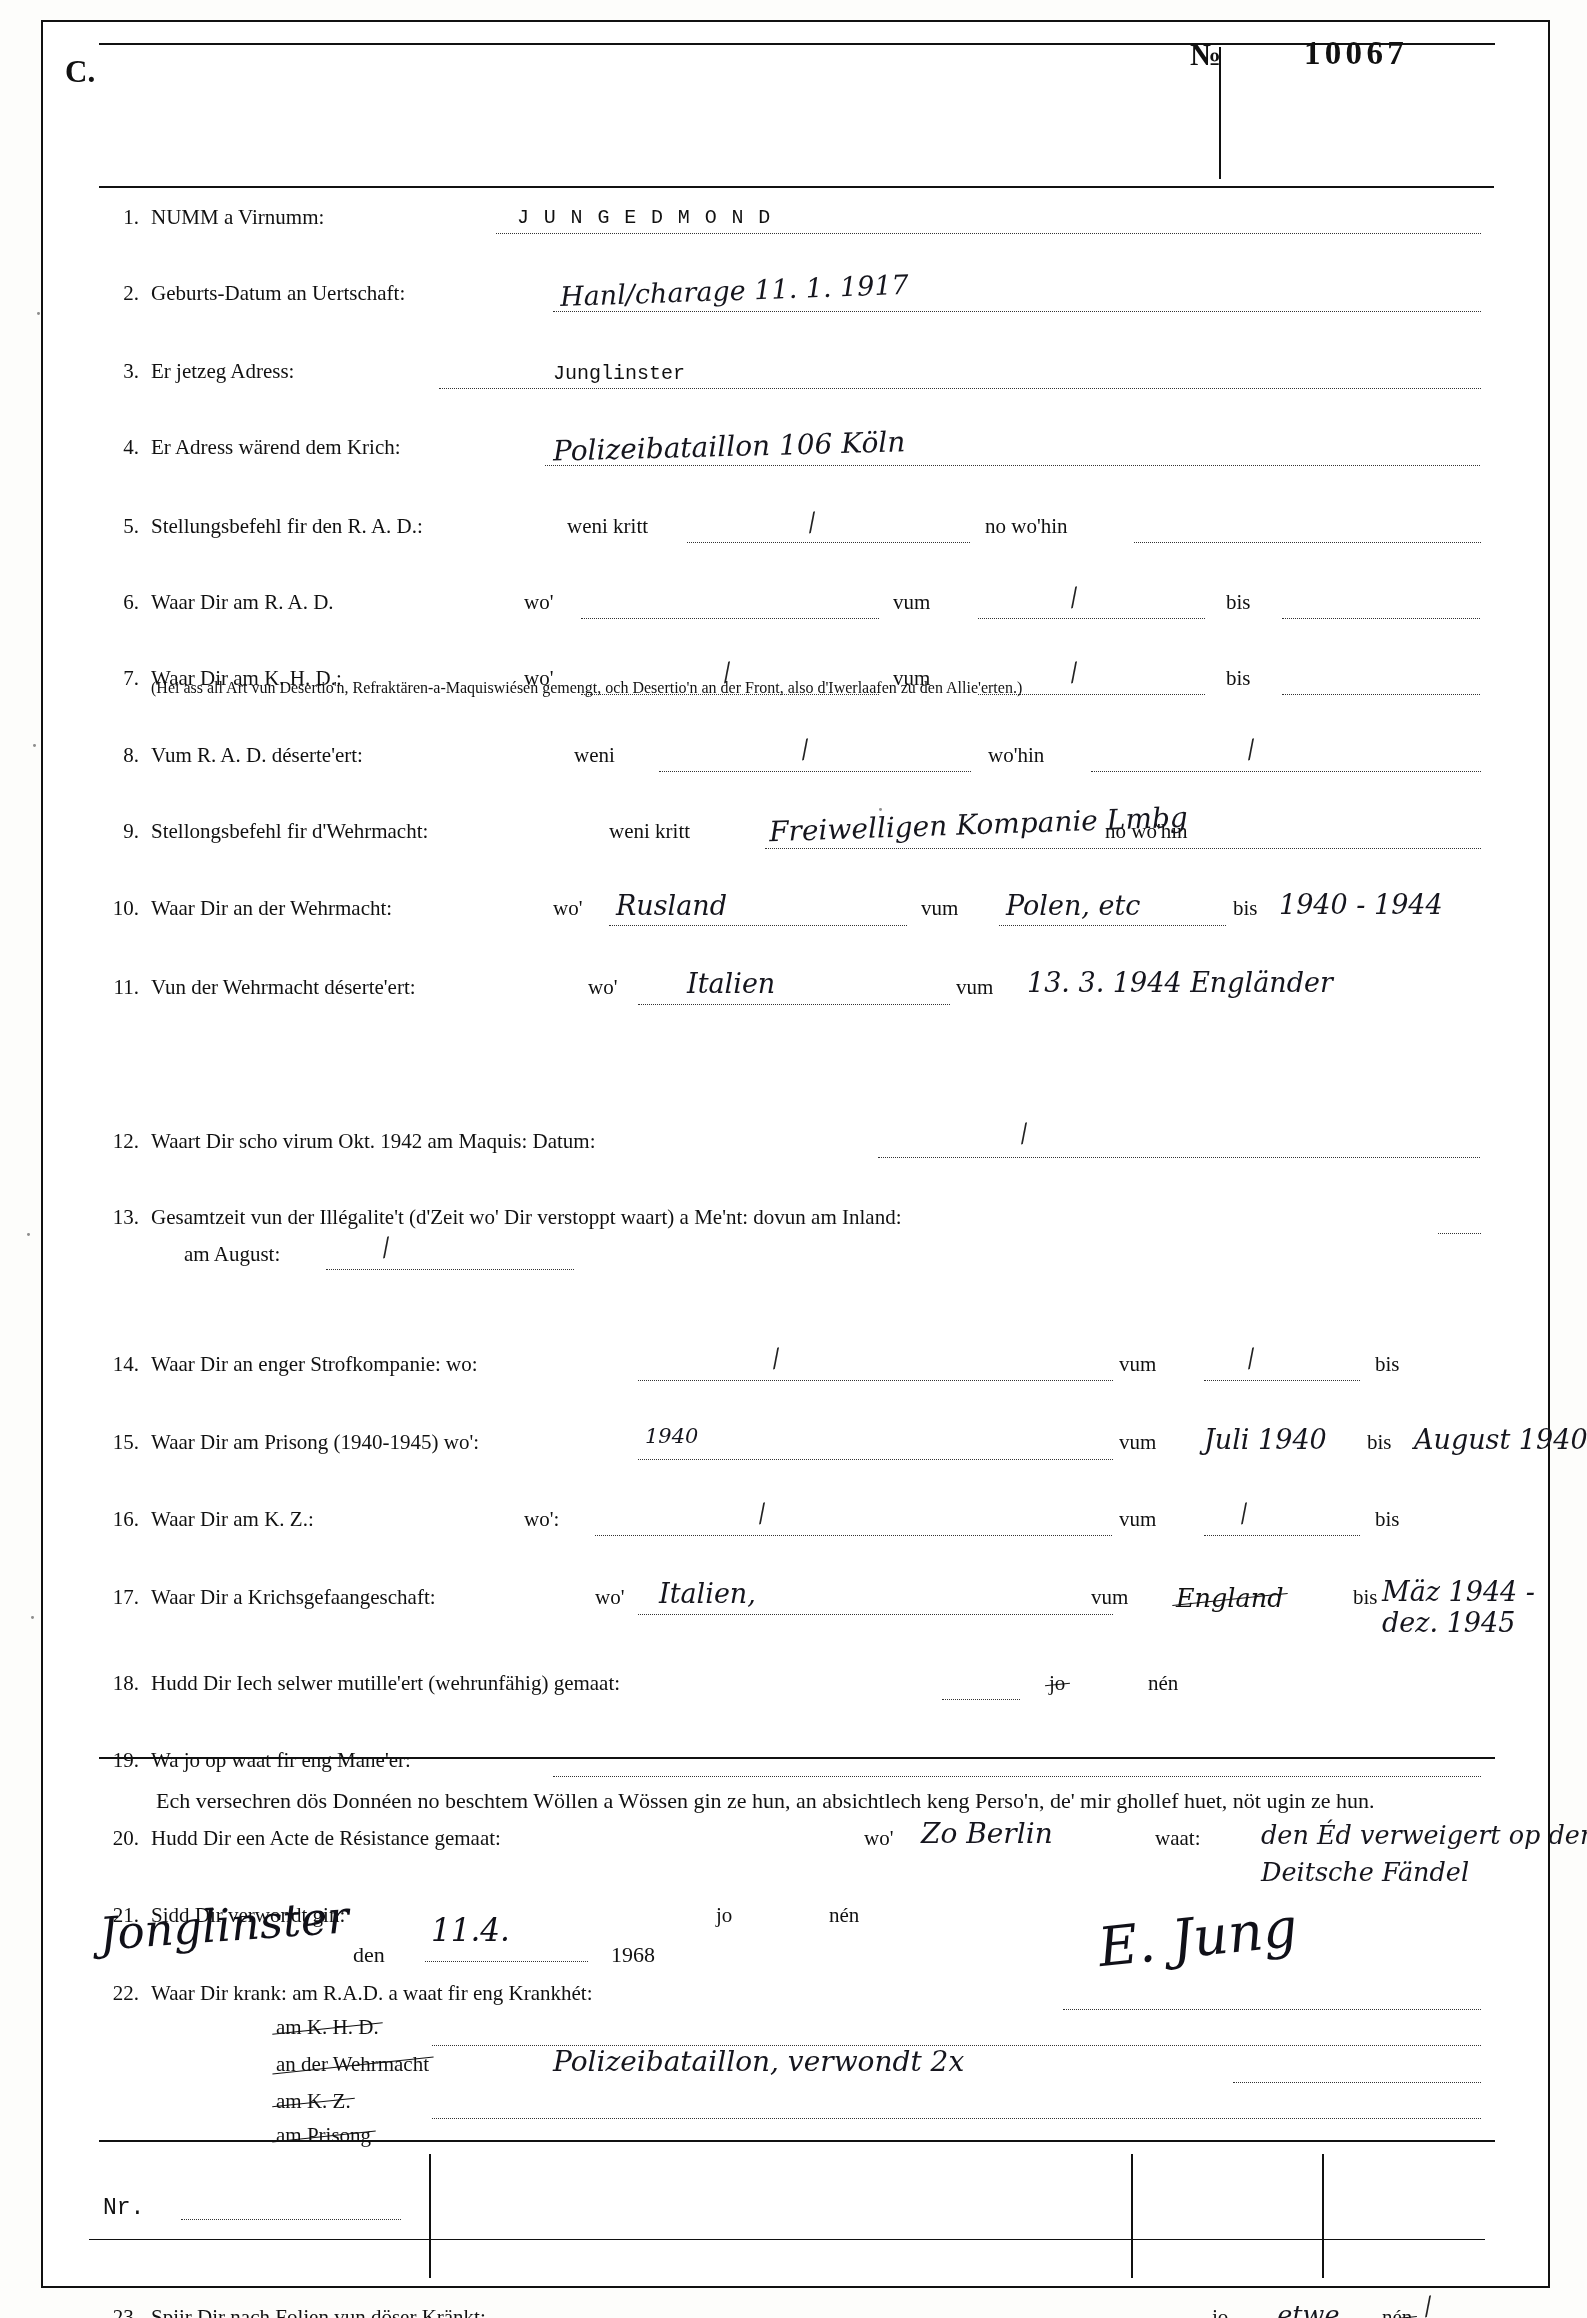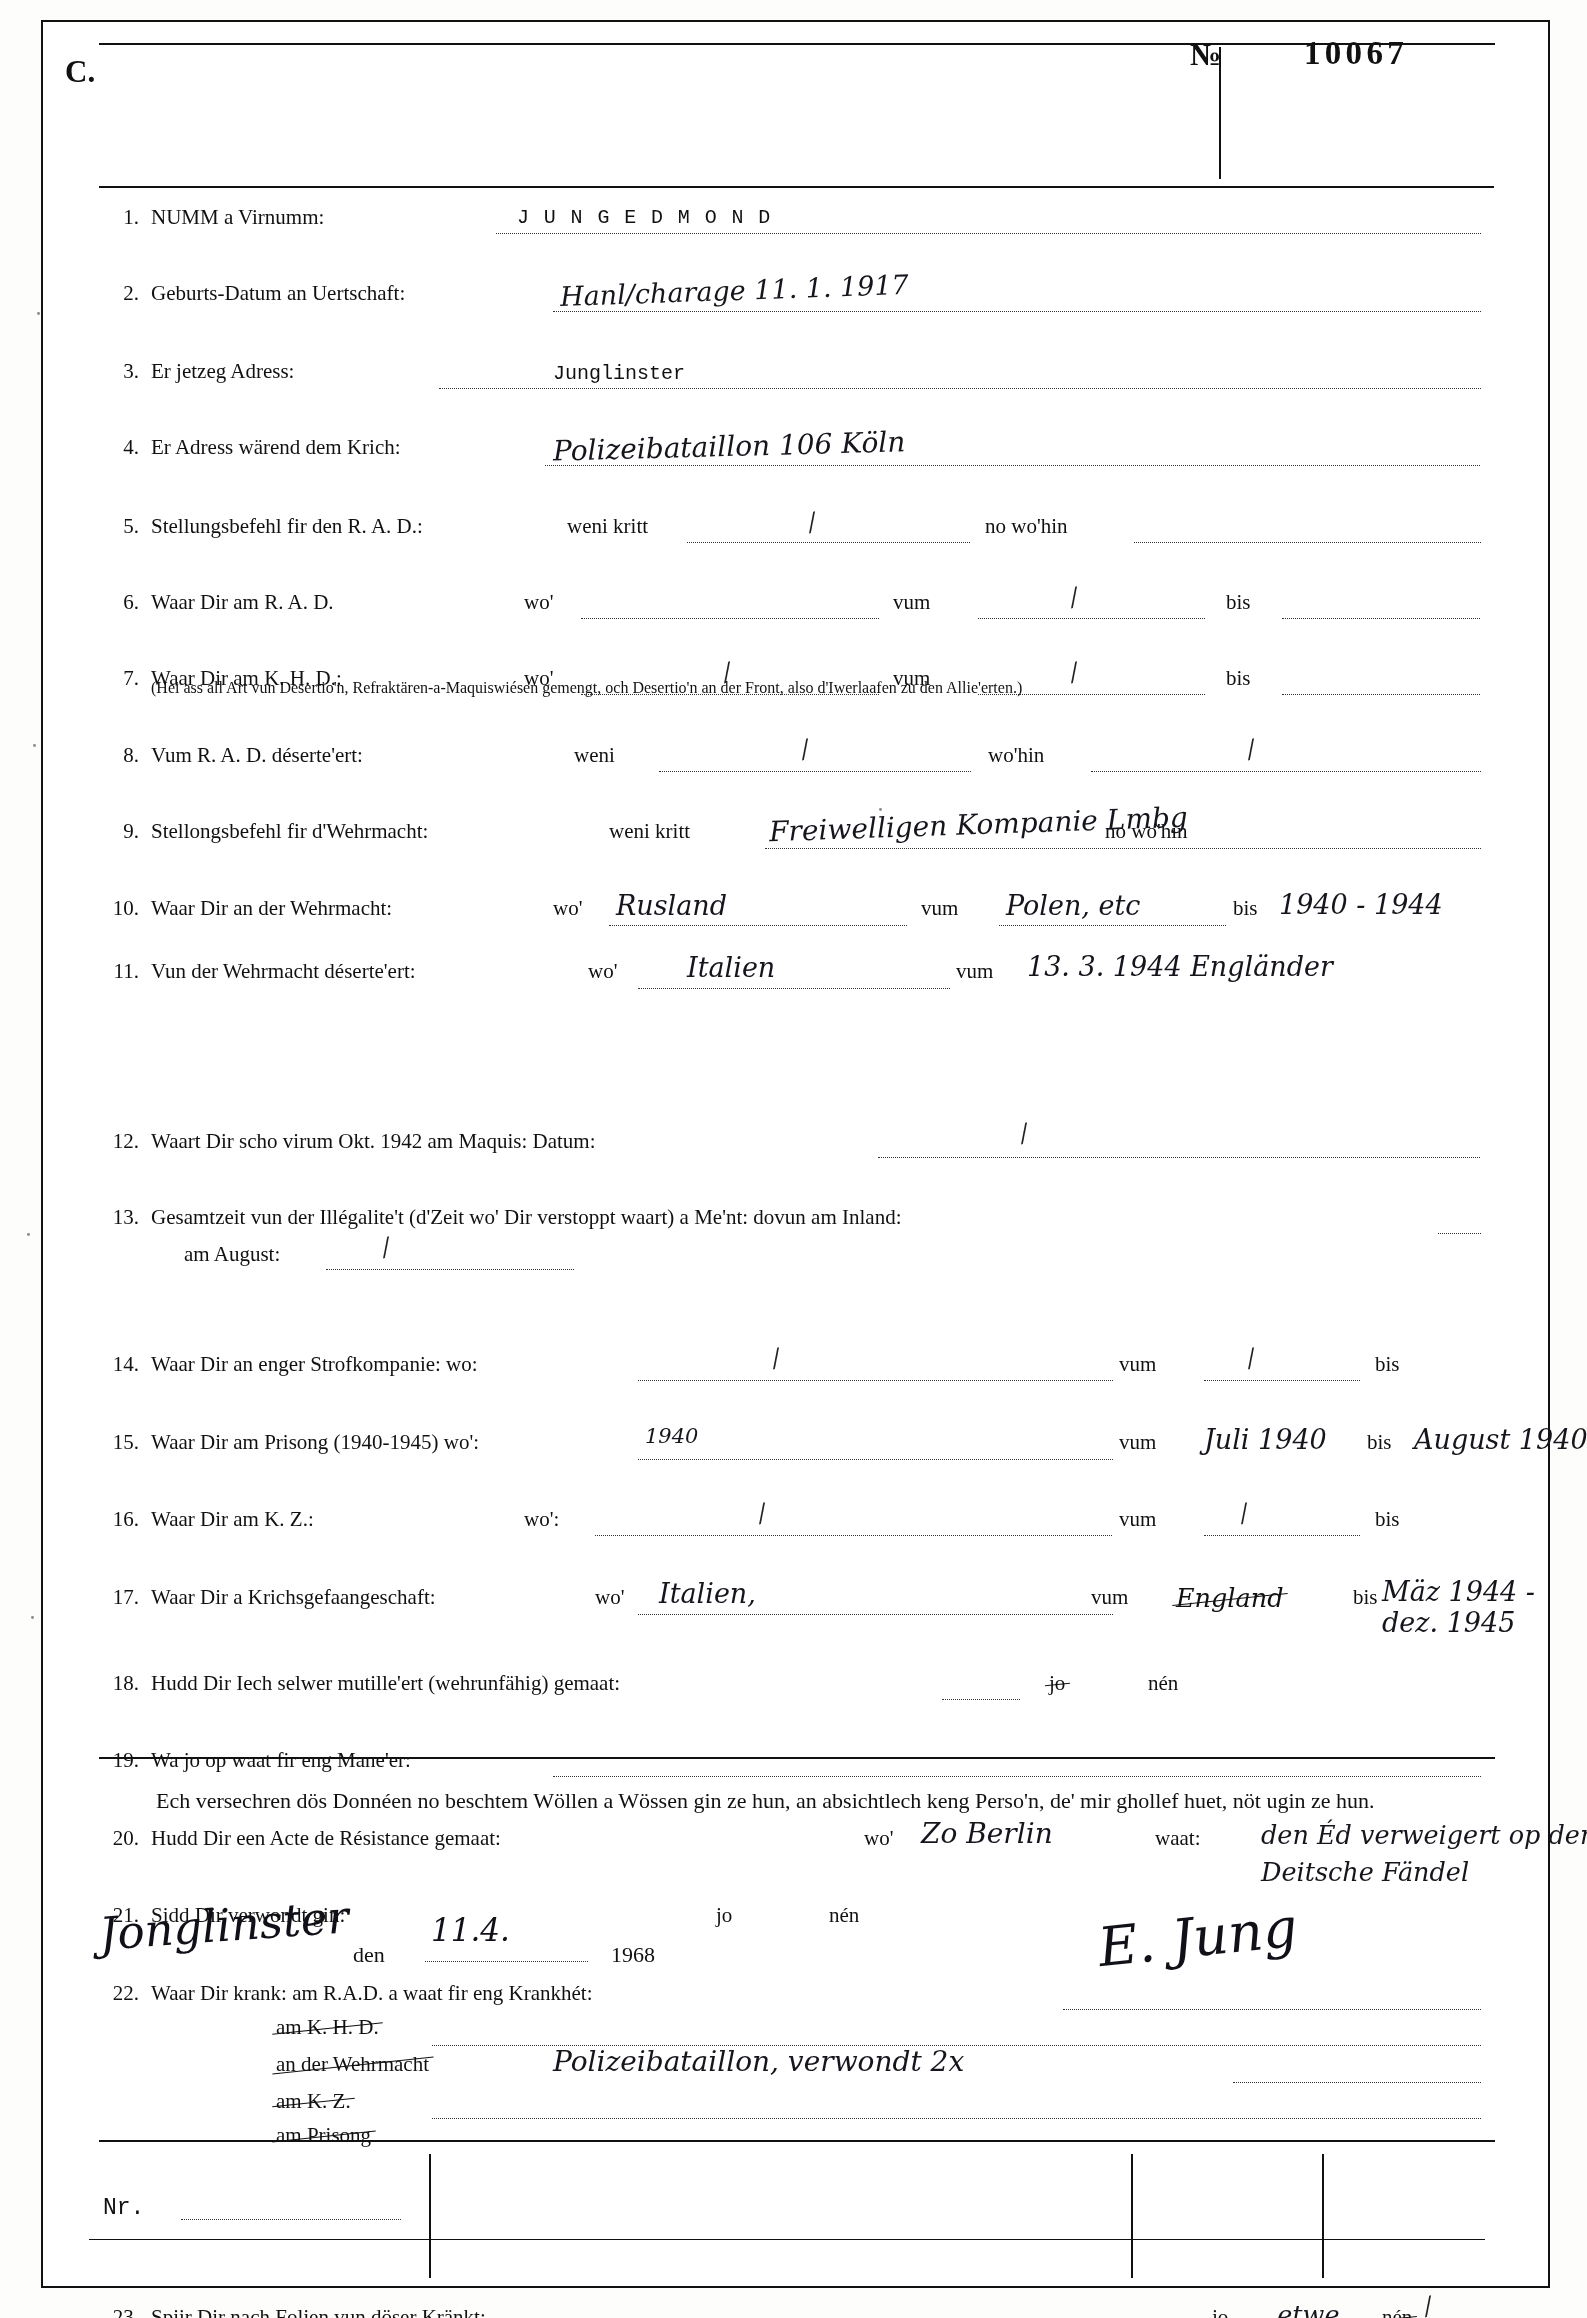--- a/index.html
+++ b/index.html
@@ -329,21 +329,21 @@
       <span class="sub" style="left:454px;">wo'</span>
       <span class="dots" style="left:510px; top:27px; width:298px;"></span>
       <span class="hw" style="left:517px; top:-5.7px; font-size:27px;">Rusland</span>
       <span class="sub" style="left:822px;">vum</span>
       <span class="dots" style="left:900px; top:27px; width:227px;"></span>
       <span class="hw" style="left:907px; top:-5.7px; font-size:27px;">Polen, etc</span>
       <span class="sub" style="left:1134px;">bis</span>
       <span class="hw" style="left:1180px; top:-7px; font-size:27px;">1940 - 1944</span>
     </div>
 
-    <div class="row" style="top:404px">
+    <div class="row" style="top:420px">
       <span class="num">11.</span>
       <span class="lbl">Vun der Wehrmacht déserte'ert:</span>
       <span class="sub" style="left:489px;">wo'</span>
       <span class="dots" style="left:539px; top:27px; width:312px;"></span>
       <span class="hw" style="left:588px; top:-7px; font-size:27px;">Italien</span>
       <span class="sub" style="left:857px;">vum</span>
       <span class="hw" style="left:928px; top:-8.5px; font-size:27px;">13. 3. 1944  Engländer</span>
     </div>
 
     <div class="note" style="left:52px; top:471px; width:1368px;">(Hei ass all Art vun Desertio'n, Refraktären-a-Maquiswiésen gemengt, och Desertio'n an der Front, also d'Iwerlaafen zu den Allie'erten.)</div>

